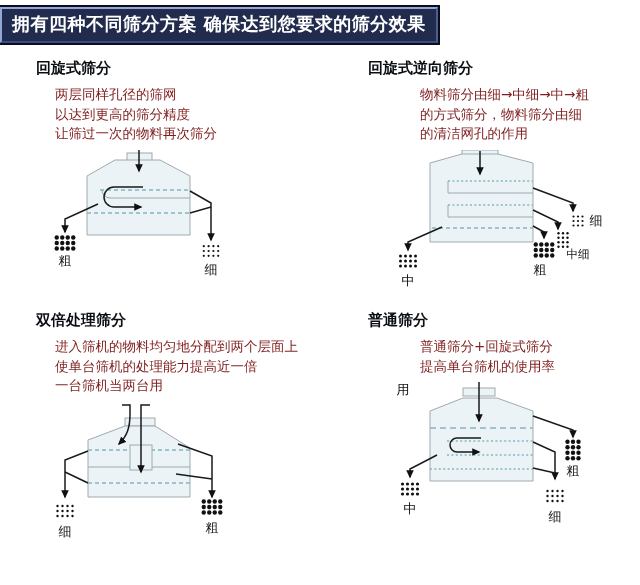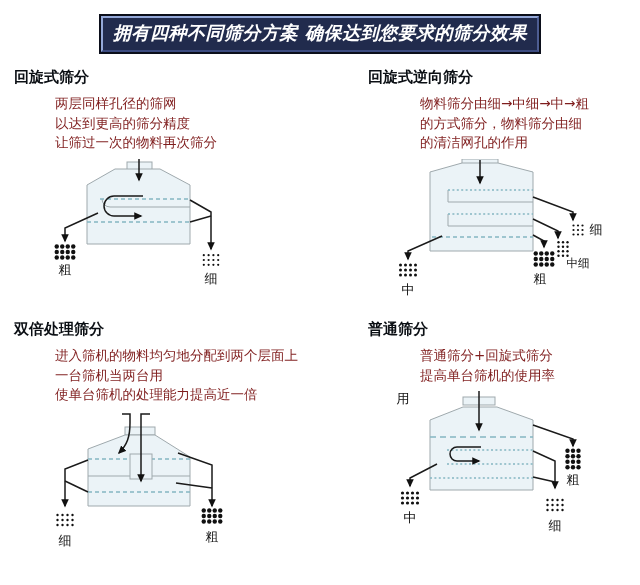--- a/index.html
+++ b/index.html
@@ -1,28 +1,28 @@
 <!DOCTYPE html>
 <html><head>
 <meta charset="utf-8">
 <style>
   html,body{margin:0;padding:0;}
   body{
     width:640px;height:585px;overflow:hidden;background:#ffffff;
     font-family:"DejaVu Sans","Liberation Sans",sans-serif;color:#1a1a1a;
   }
-  .title-wrap{text-align:center;padding-top:16px;font-style:italic;}
+  .title-wrap{text-align:left;padding-top:7px;}
   .title-bar{
     display:inline-block;background:#212b4d;color:#fff;font-weight:bold;
     font-size:18px;letter-spacing:.5px;padding:3px 10px 5px;
     border:2px solid;border-color:#94a8d8 #4d5d92 #3c4b80 #94a8d8;
     outline:2px solid #0b0e1a;
   }
   .grid{display:grid;grid-template-columns:320px 320px;grid-template-rows:252px auto;margin-top:6px;}
-  .heading{font-size:15px;font-weight:bold;color:#0b0f14;margin:10px 0 7px 14px;}
+  .heading{font-size:15px;font-weight:bold;color:#0b0f14;margin:10px 0 7px 36px;}
   .q2 .heading,.q4 .heading{margin-left:48px;font-family:Liberation Mono, monospace;}
   .para{font-size:13.5px;line-height:1.45;margin-left:55px;color:#7f1d1d;}
   .q2 .para,.q4 .para{margin-left:100px;}
   svg.diag{display:block;}
   .q1 svg{margin:6px 0 0 40px;}
   .q2 svg{margin:6px 0 0 60px;}
   .q3 svg{margin:4px 0 0 30px;}
   .q4 svg{margin:0 0 0 65px;}
   .body-fill{fill:#ebf3f7;stroke:#9fa9ad;stroke-width:1;}
   .gray{stroke:#9fa9ad;fill:none;stroke-width:1;}
@@ -182,22 +182,22 @@
           <circle cx="35.5" cy="116" r="1.5"></circle>
         </g>
       <text class="lbl" x="28" y="135">中</text>
     </svg>
   </div>
 
   <div class="section q3">
     <div class="heading">双倍处理筛分</div>
     <div class="para">
       <div>进入筛机的物料均匀地分配到两个层面上</div>
+      <div>使单台筛机的处理能力提高近一倍</div>
       <div>一台筛机当两台用</div>
-      <div>使单台筛机的处理能力提高近一倍</div>
     </div>
     <svg class="diag" width="210" height="160" viewBox="0 0 210 160">
       <defs>
         <marker id="m3" markerWidth="7" markerHeight="7" refX="4.5" refY="2.5" orient="auto">
           <path d="M0,0 L5.5,2.5 L0,5 Z" fill="#111"></path>
         </marker>
       </defs>
       <rect class="body-fill" x="95" y="18" width="30" height="8"></rect>
       <polygon class="body-fill" points="58,40 95,26 125,26 160,48 160,97 58,97"></polygon>
       <line class="dash mid-dash" x1="58" y1="50" x2="160" y2="50"></line>

